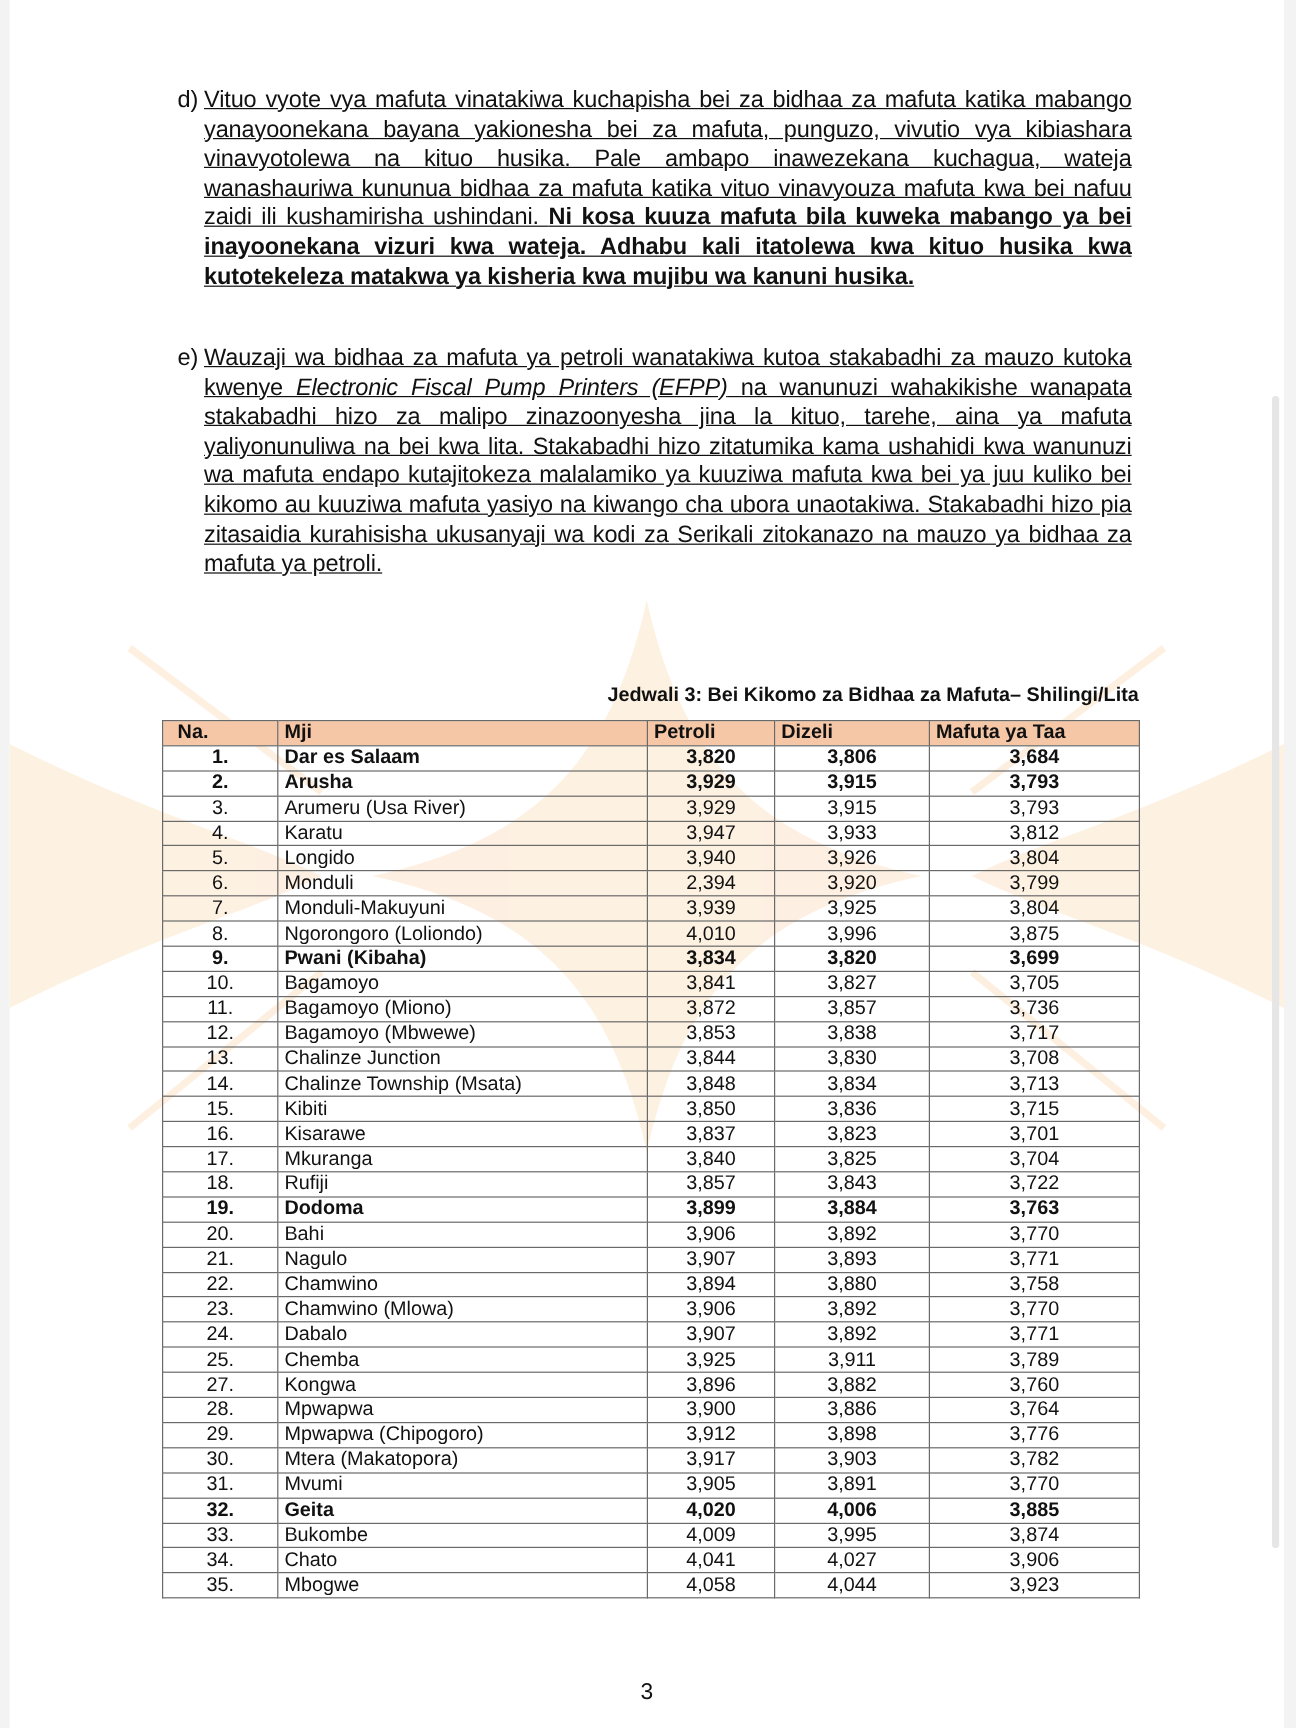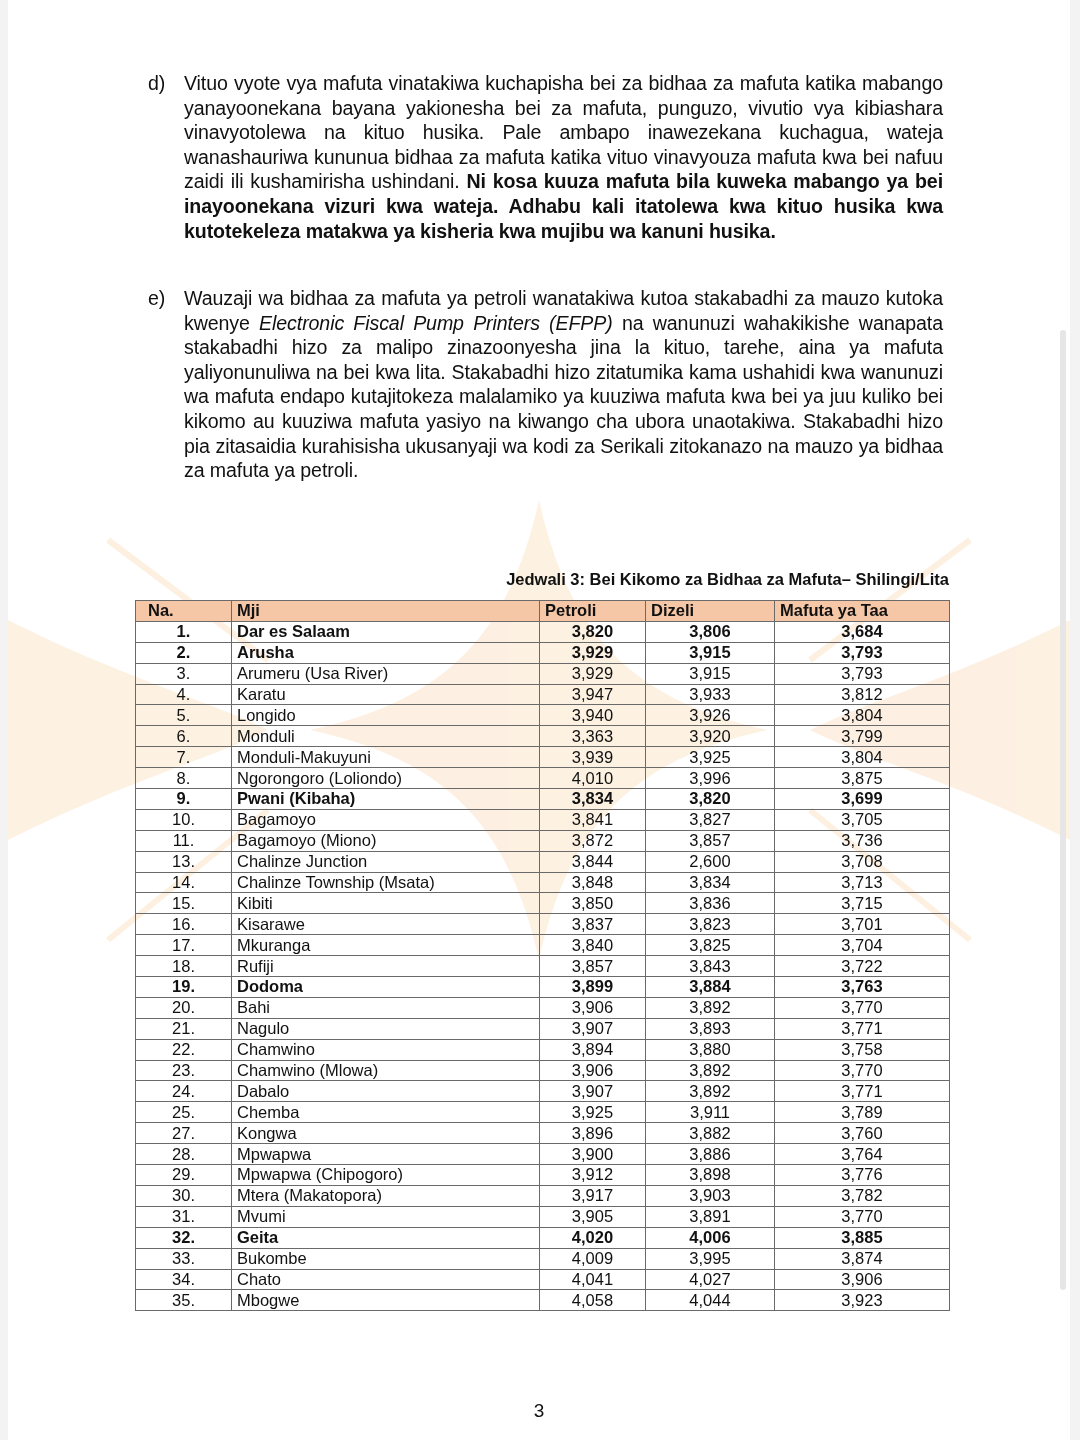--- a/index.html
+++ b/index.html
@@ -58,22 +58,23 @@
       line-height: 24.6px;
       text-align: justify;
       letter-spacing: -0.1px;
     }
     .para .marker {
       position: absolute;
       left: 0;
       top: 0;
     }
     .para .body {
-      margin-left: 36px;
+      margin-left: 22px;
       display: block;
+      text-decoration: underline;
     }
     .para .bold {
       font-weight: bold;
     }
     .para .ital {
       font-style: italic;
     }
     #para-d { top: 71px; }
     #para-e { top: 286px; }
 
@@ -210,21 +211,21 @@
           <tr>
             <td class="num">5.</td>
             <td class="city">Longido</td>
             <td class="val">3,940</td>
             <td class="val">3,926</td>
             <td class="val">3,804</td>
           </tr>
           <tr>
             <td class="num">6.</td>
             <td class="city">Monduli</td>
-            <td class="val">3,363</td>
+            <td class="val">2,394</td>
             <td class="val">3,920</td>
             <td class="val">3,799</td>
           </tr>
           <tr>
             <td class="num">7.</td>
             <td class="city">Monduli-Makuyuni</td>
             <td class="val">3,939</td>
             <td class="val">3,925</td>
             <td class="val">3,804</td>
           </tr>
@@ -250,24 +251,31 @@
             <td class="val">3,705</td>
           </tr>
           <tr>
             <td class="num">11.</td>
             <td class="city">Bagamoyo (Miono)</td>
             <td class="val">3,872</td>
             <td class="val">3,857</td>
             <td class="val">3,736</td>
           </tr>
           <tr>
+            <td class="num">12.</td>
+            <td class="city">Bagamoyo (Mbwewe)</td>
+            <td class="val">3,853</td>
+            <td class="val">3,838</td>
+            <td class="val">3,717</td>
+          </tr>
+          <tr>
             <td class="num">13.</td>
             <td class="city">Chalinze Junction</td>
             <td class="val">3,844</td>
-            <td class="val">2,600</td>
+            <td class="val">3,830</td>
             <td class="val">3,708</td>
           </tr>
           <tr>
             <td class="num">14.</td>
             <td class="city">Chalinze Township (Msata)</td>
             <td class="val">3,848</td>
             <td class="val">3,834</td>
             <td class="val">3,713</td>
           </tr>
           <tr>

